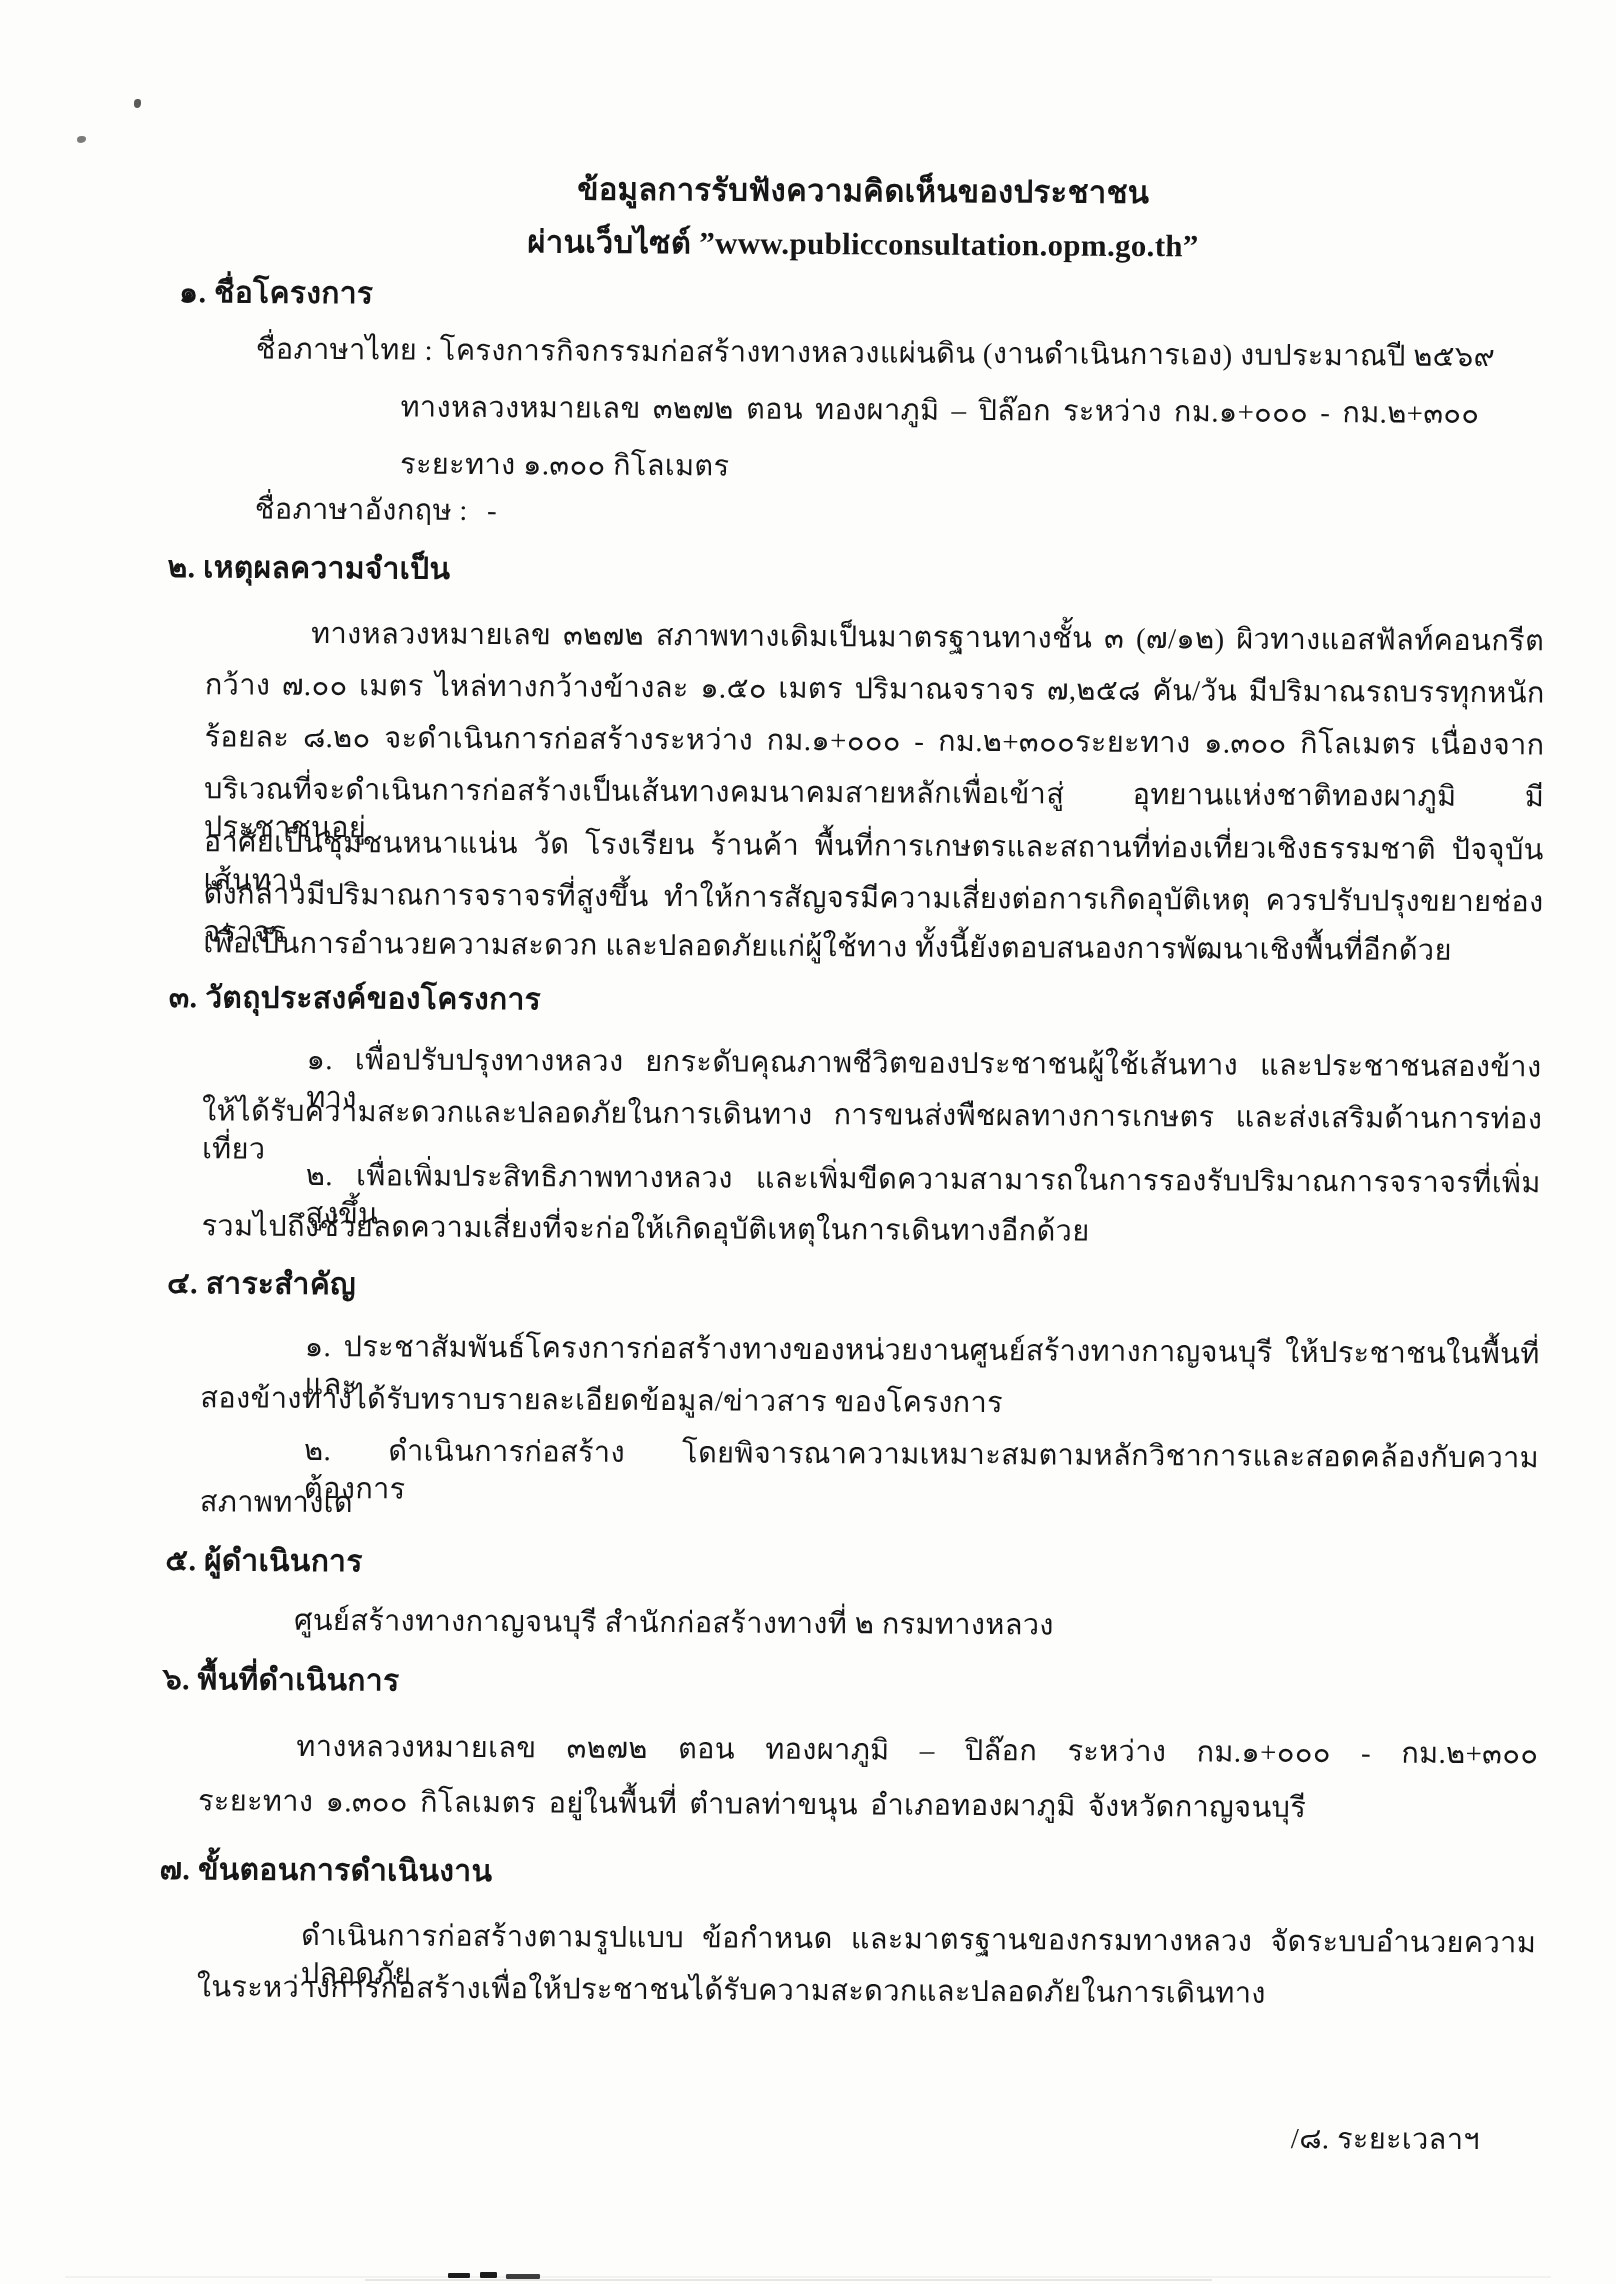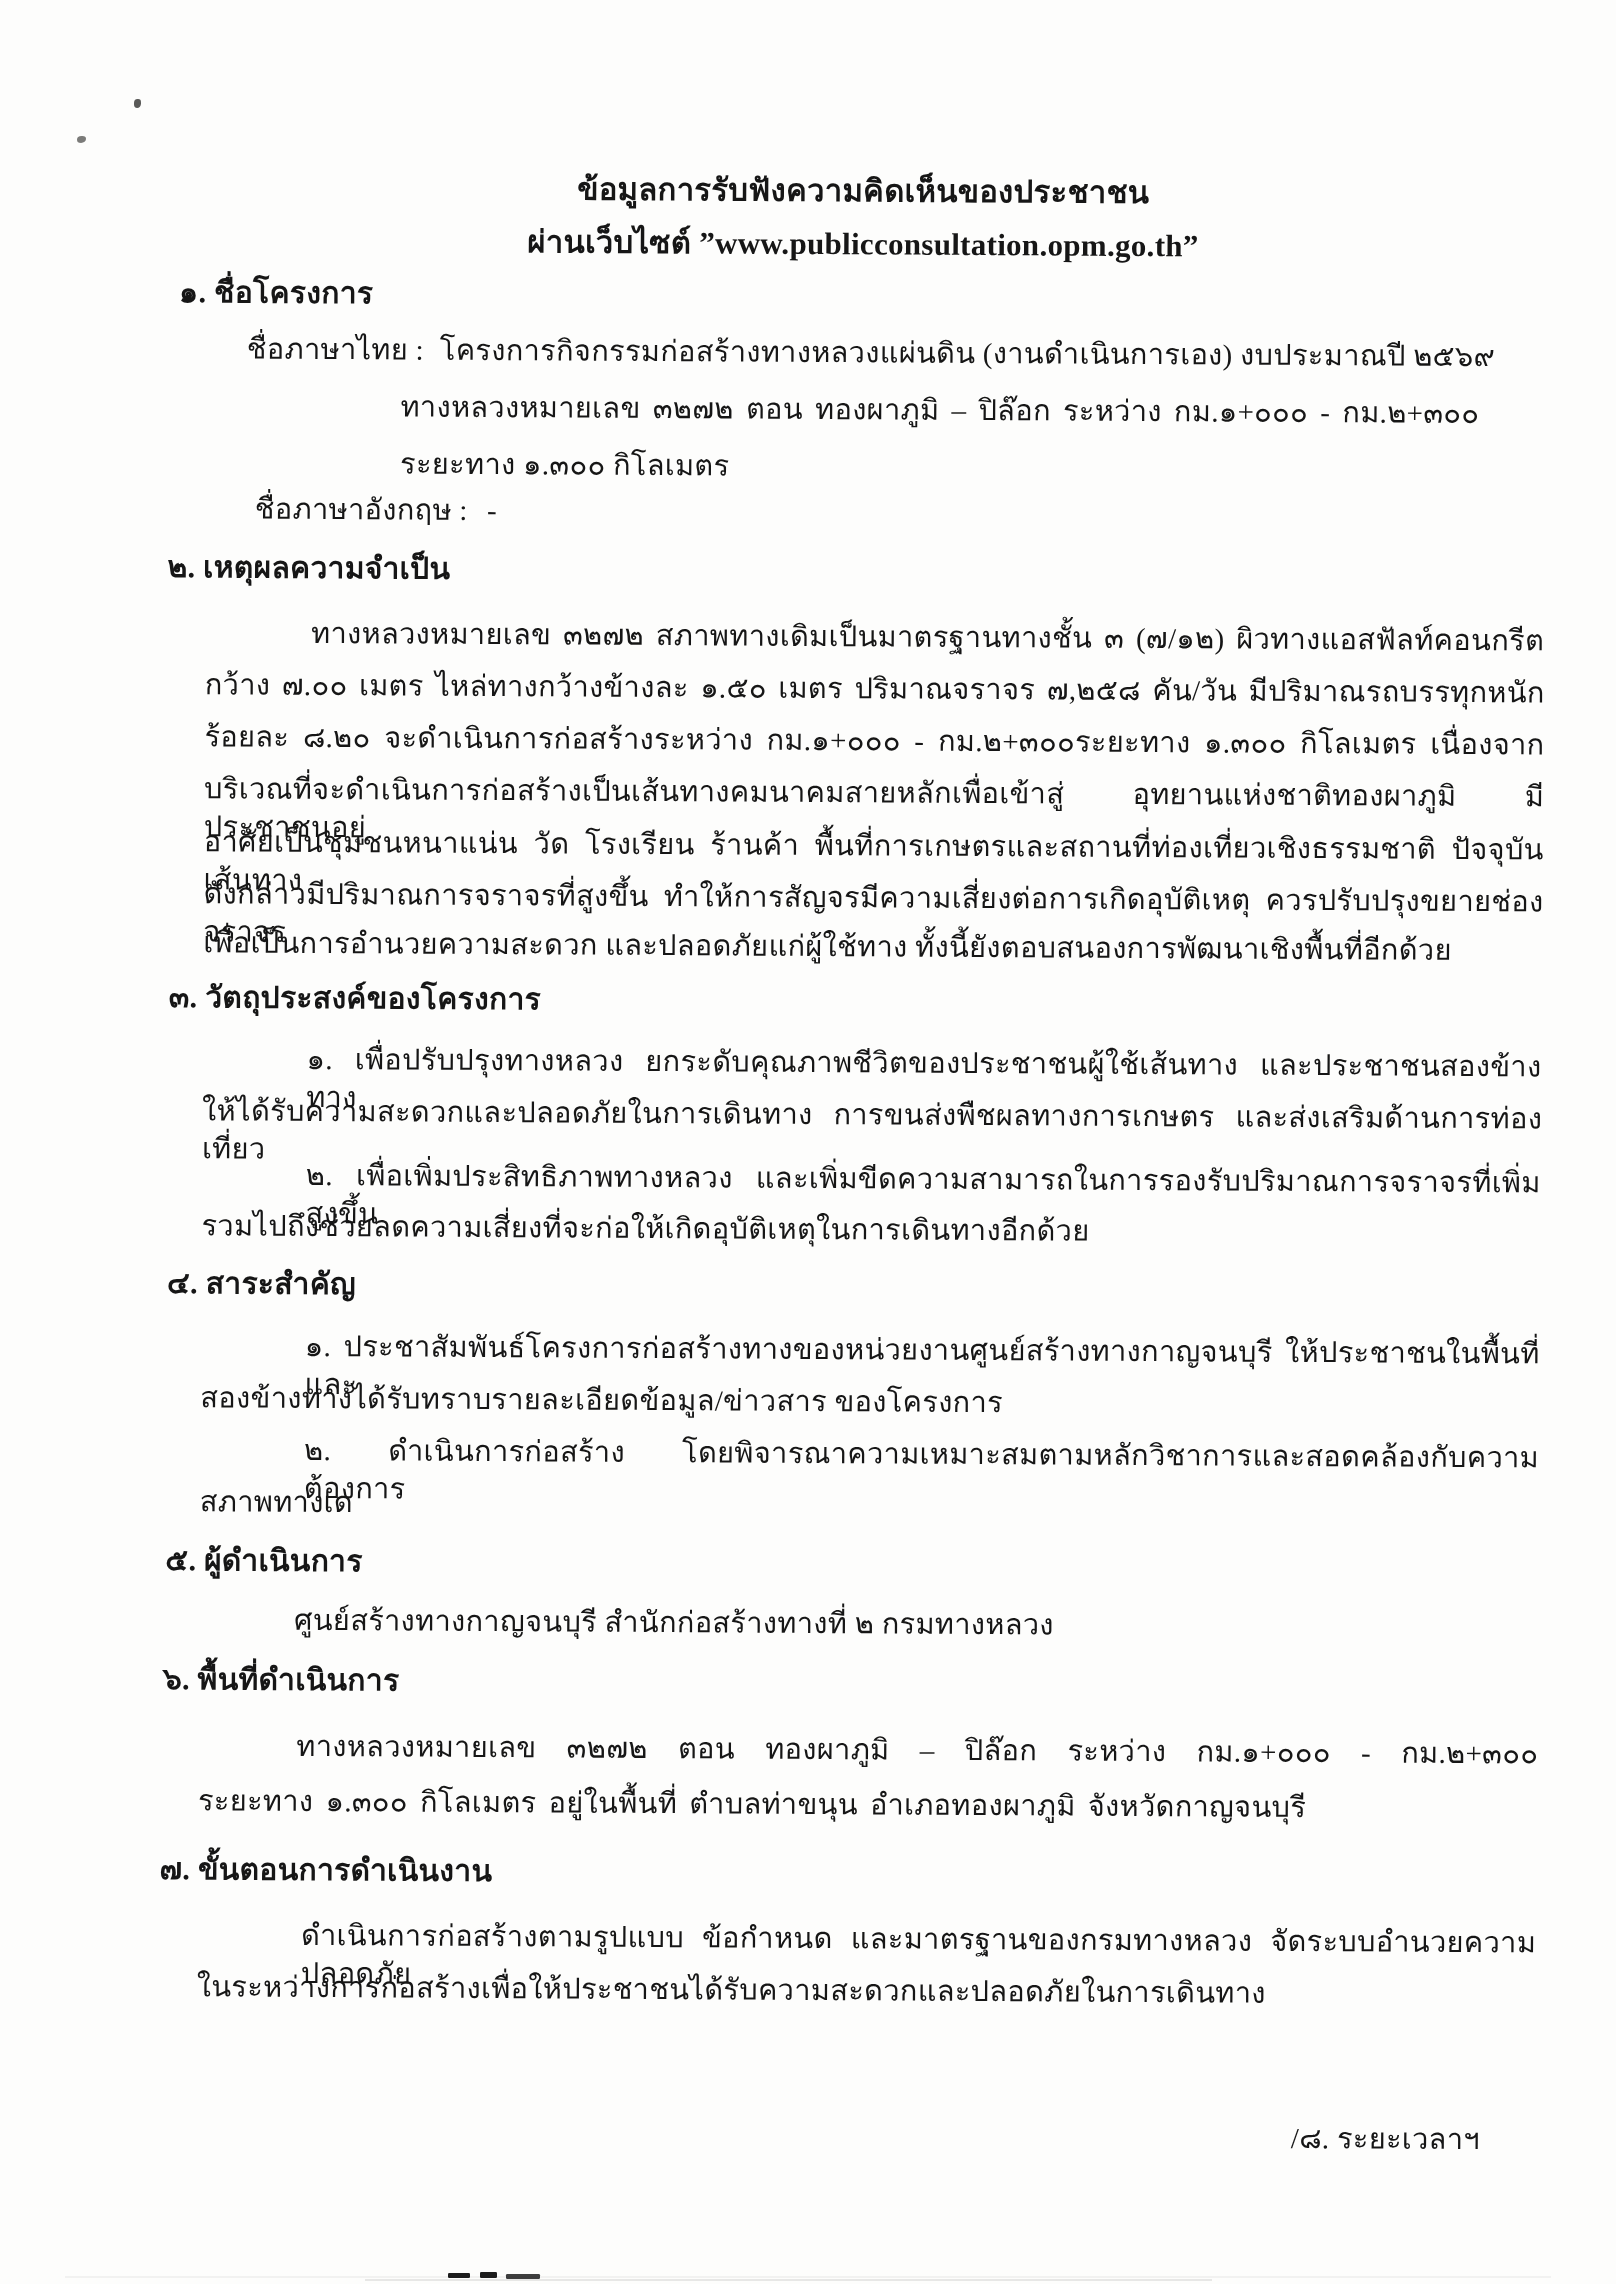--- a/index.html
+++ b/index.html
@@ -63,21 +63,21 @@
 </head>
 <body>
 
 <div class="sheet">
   <div class="content">
 
     <div class="t titleline" style="top:171px">ข้อมูลการรับฟังความคิดเห็นของประชาชน</div>
     <div class="t titleline" style="top:224px">ผ่านเว็บไซต์ ”www.publicconsultation.opm.go.th”</div>
 
     <div class="t h" style="left:174px;top:276px">๑. ชื่อโครงการ</div>
-    <div class="t" style="left:242px;top:334px">ชื่อภาษาไทย :</div>
+    <div class="t" style="left:251px;top:334px">ชื่อภาษาไทย :</div>
     <div class="t" style="left:435px;top:334px">โครงการกิจกรรมก่อสร้างทางหลวงแผ่นดิน (งานดำเนินการเอง) งบประมาณปี ๒๕๖๙</div>
     <div class="t wide-sm" style="left:396px;top:391px">ทางหลวงหมายเลข ๓๒๗๒ ตอน ทองผาภูมิ – ปิล๊อก ระหว่าง กม.๑+๐๐๐ - กม.๒+๓๐๐</div>
     <div class="t" style="left:396px;top:448px">ระยะทาง ๑.๓๐๐ กิโลเมตร</div>
     <div class="t" style="left:251px;top:494px">
       <span>ชื่อภาษาอังกฤษ :</span>
       <span style="padding-left:11.7px">-</span>
     </div>
 
     <div class="t h" style="left:164px;top:551px">๒. เหตุผลความจำเป็น</div>
     <div class="t just" style="left:308px;top:618px;width:1233px">ทางหลวงหมายเลข ๓๒๗๒ สภาพทางเดิมเป็นมาตรฐานทางชั้น ๓ (๗/๑๒) ผิวทางแอสฟัลท์คอนกรีต</div>

